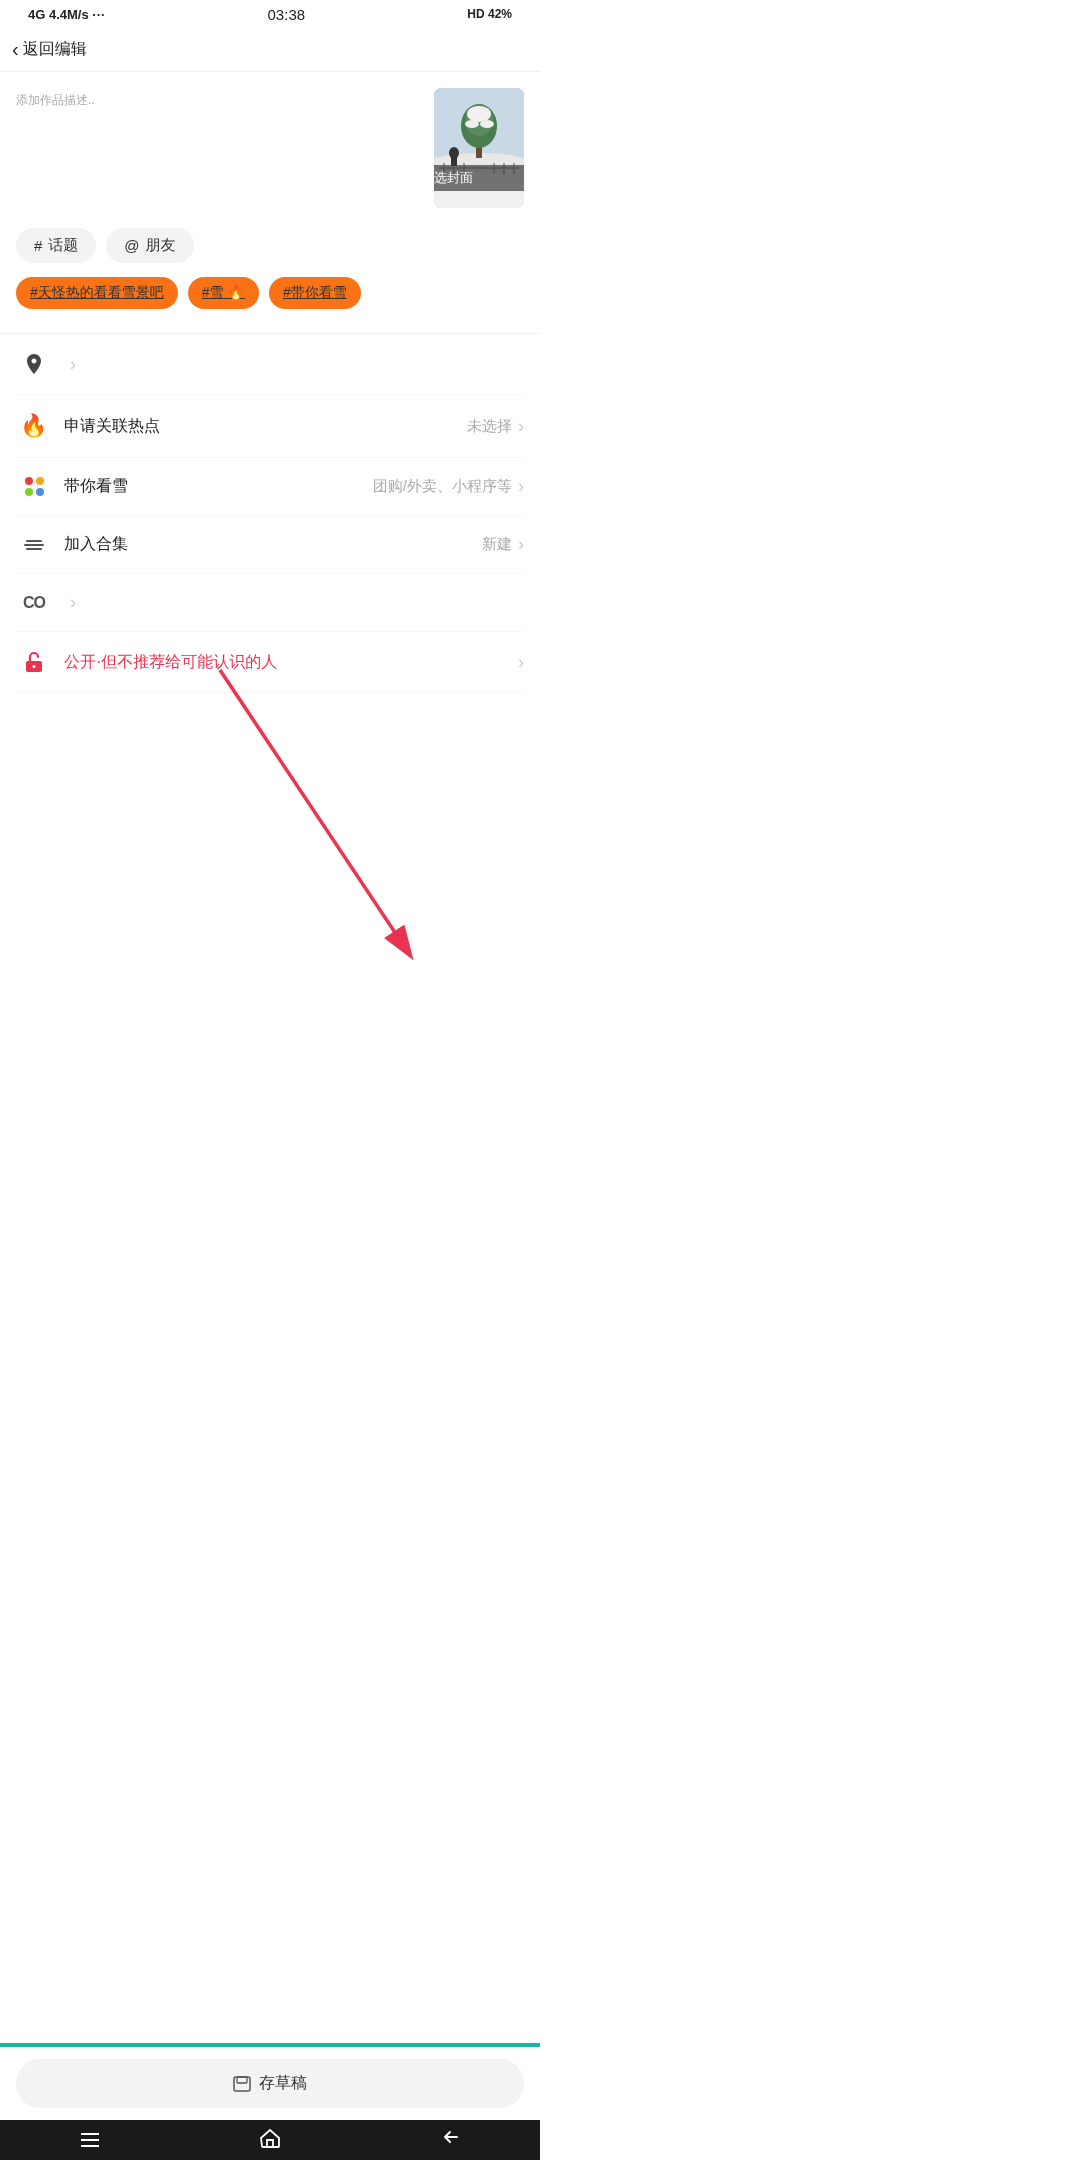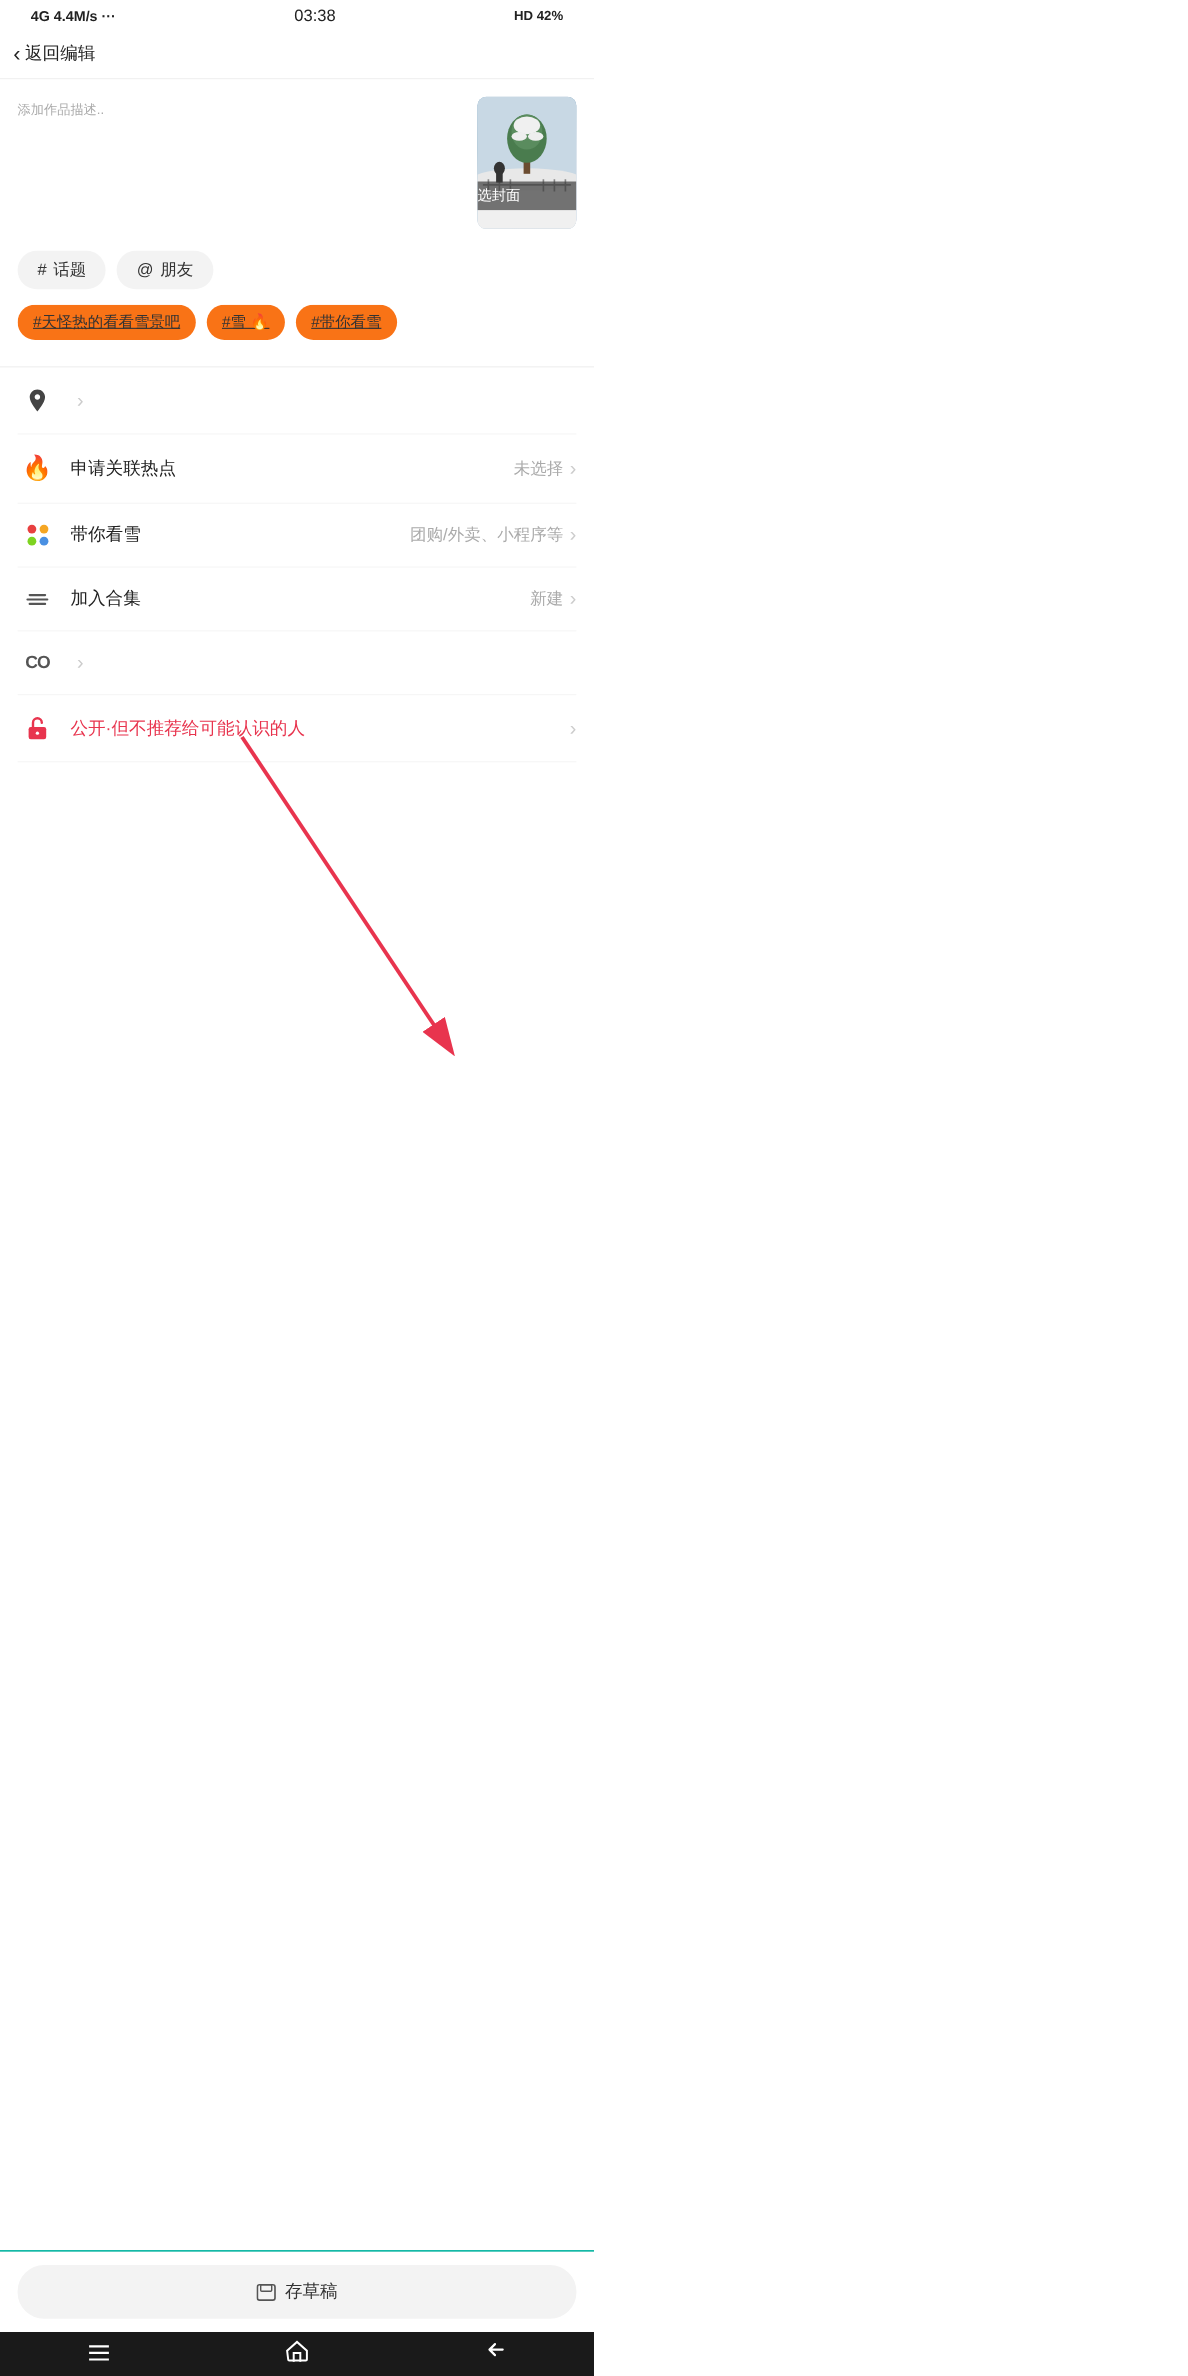--- a/index.html
+++ b/index.html
@@ -165,21 +165,21 @@
     
     .bottom-bar {
       position: fixed;
       bottom: 40px;
       left: 0; right: 0;
       width: 540px;
       display: flex;
       gap: 12px;
       padding: 12px 16px;
       background: #fff;
-      border-top: 2px solid #14b8a6;
+      border-top: 4px solid #14b8a6;
     }
     .save-draft-btn {
       flex: 1;
       background: #f3f3f3;
       border: none;
       border-radius: 24px;
       padding: 14px 0;
       font-size: 16px;
       color: #333;
       display: flex; align-items: center; justify-content: center; gap: 8px;

